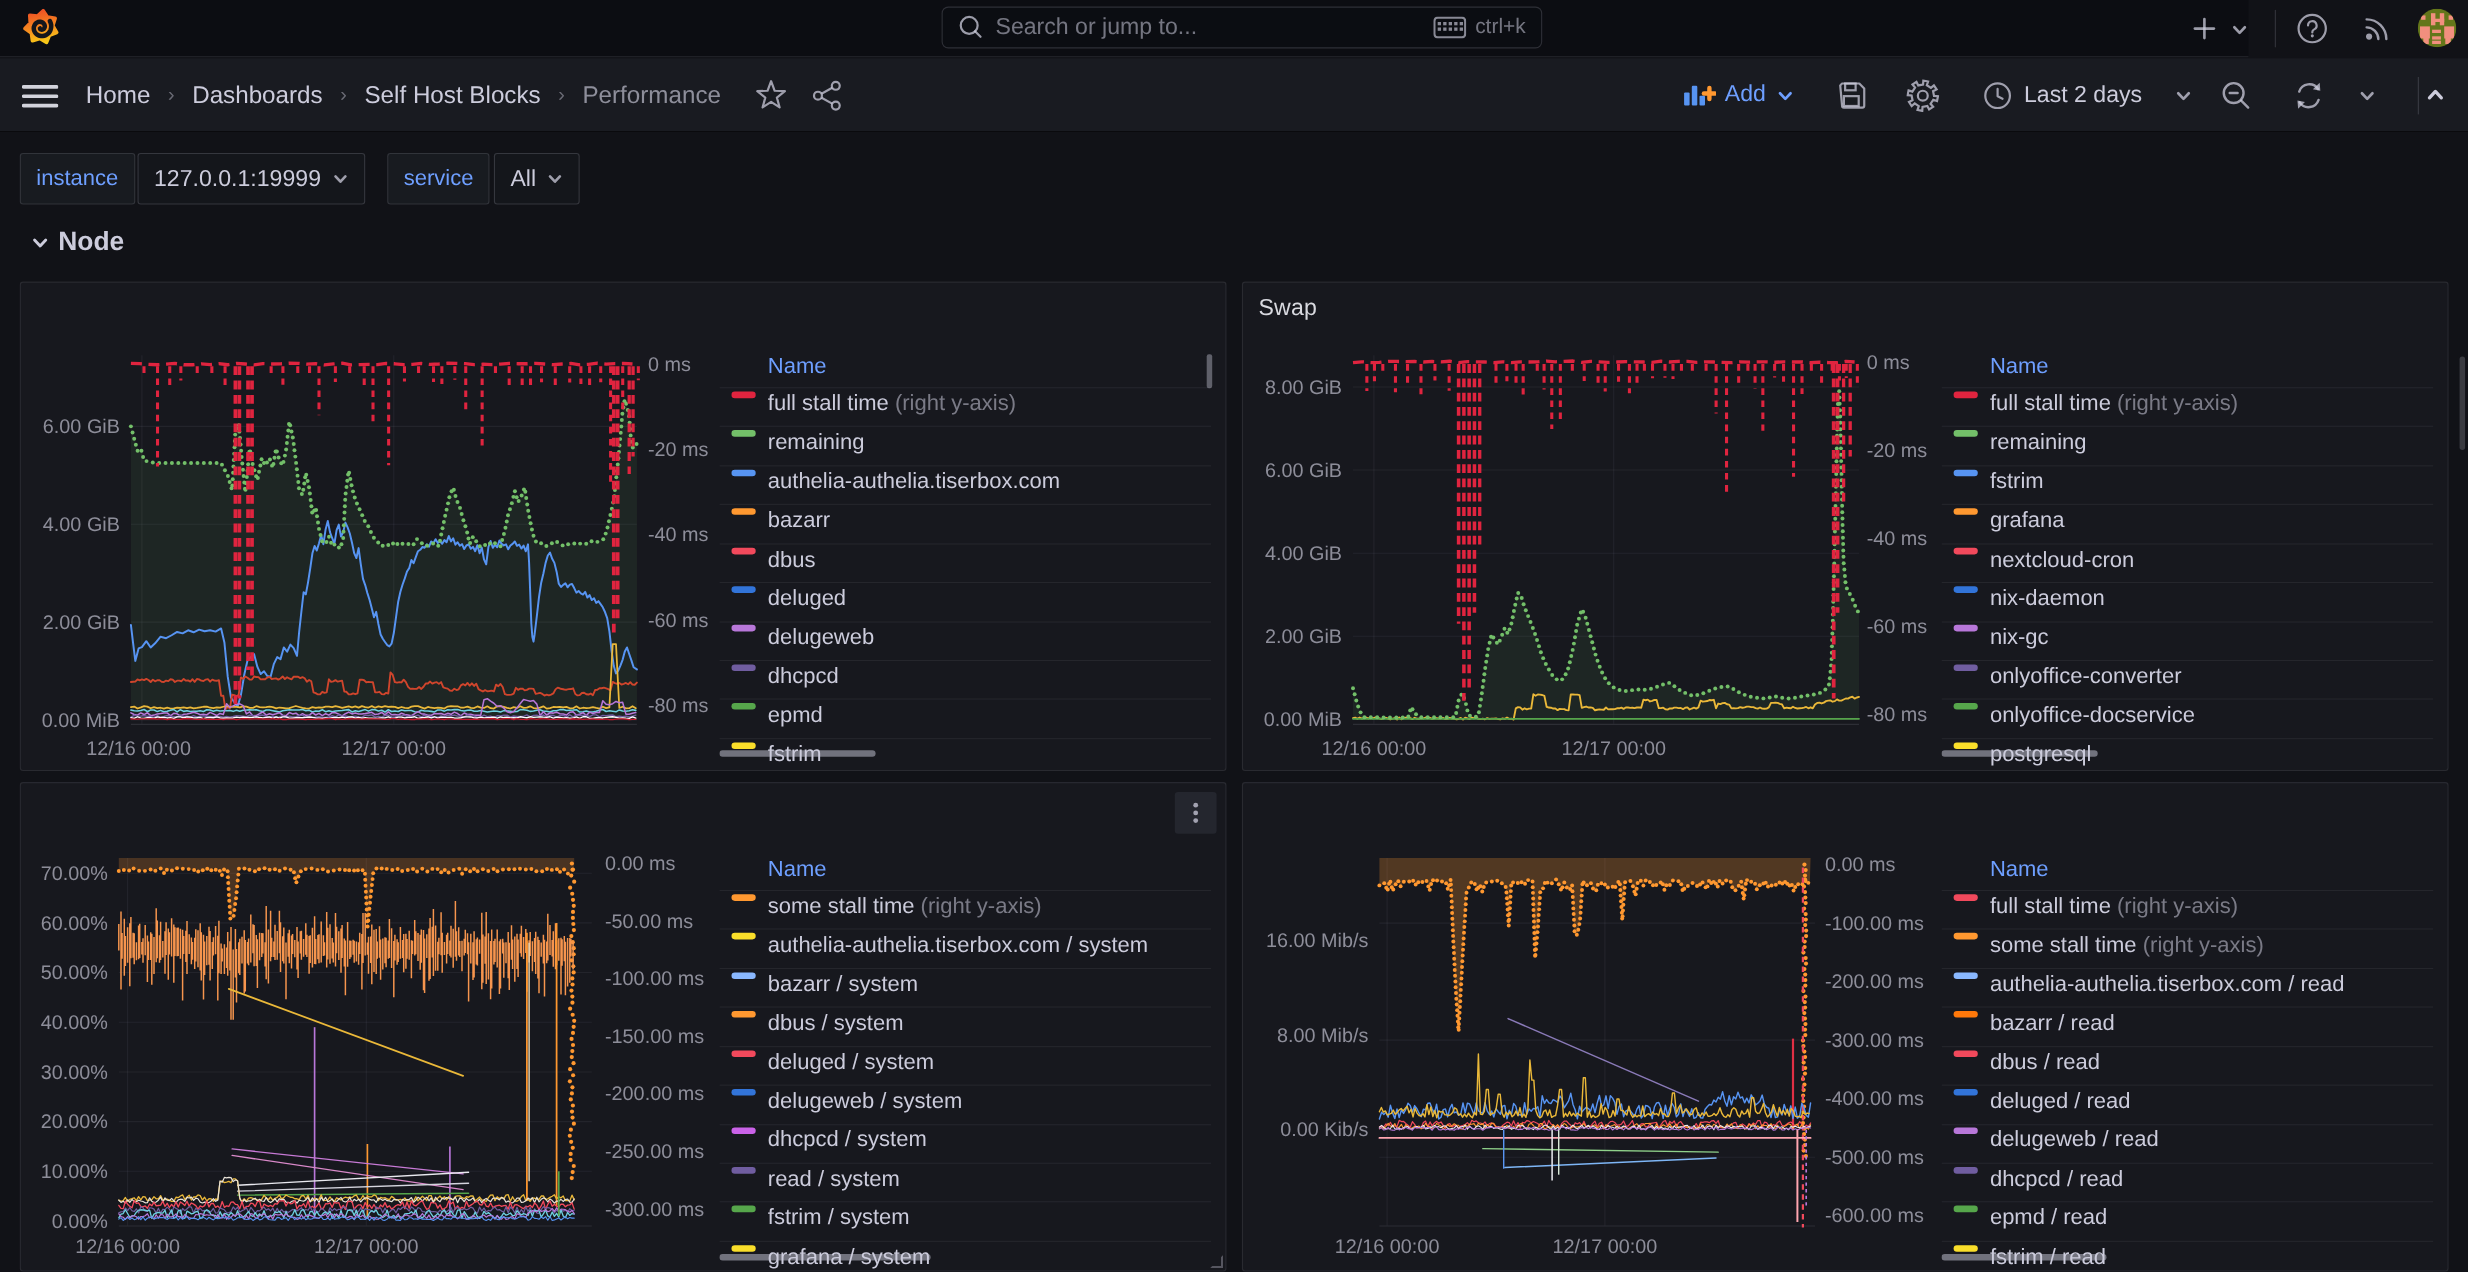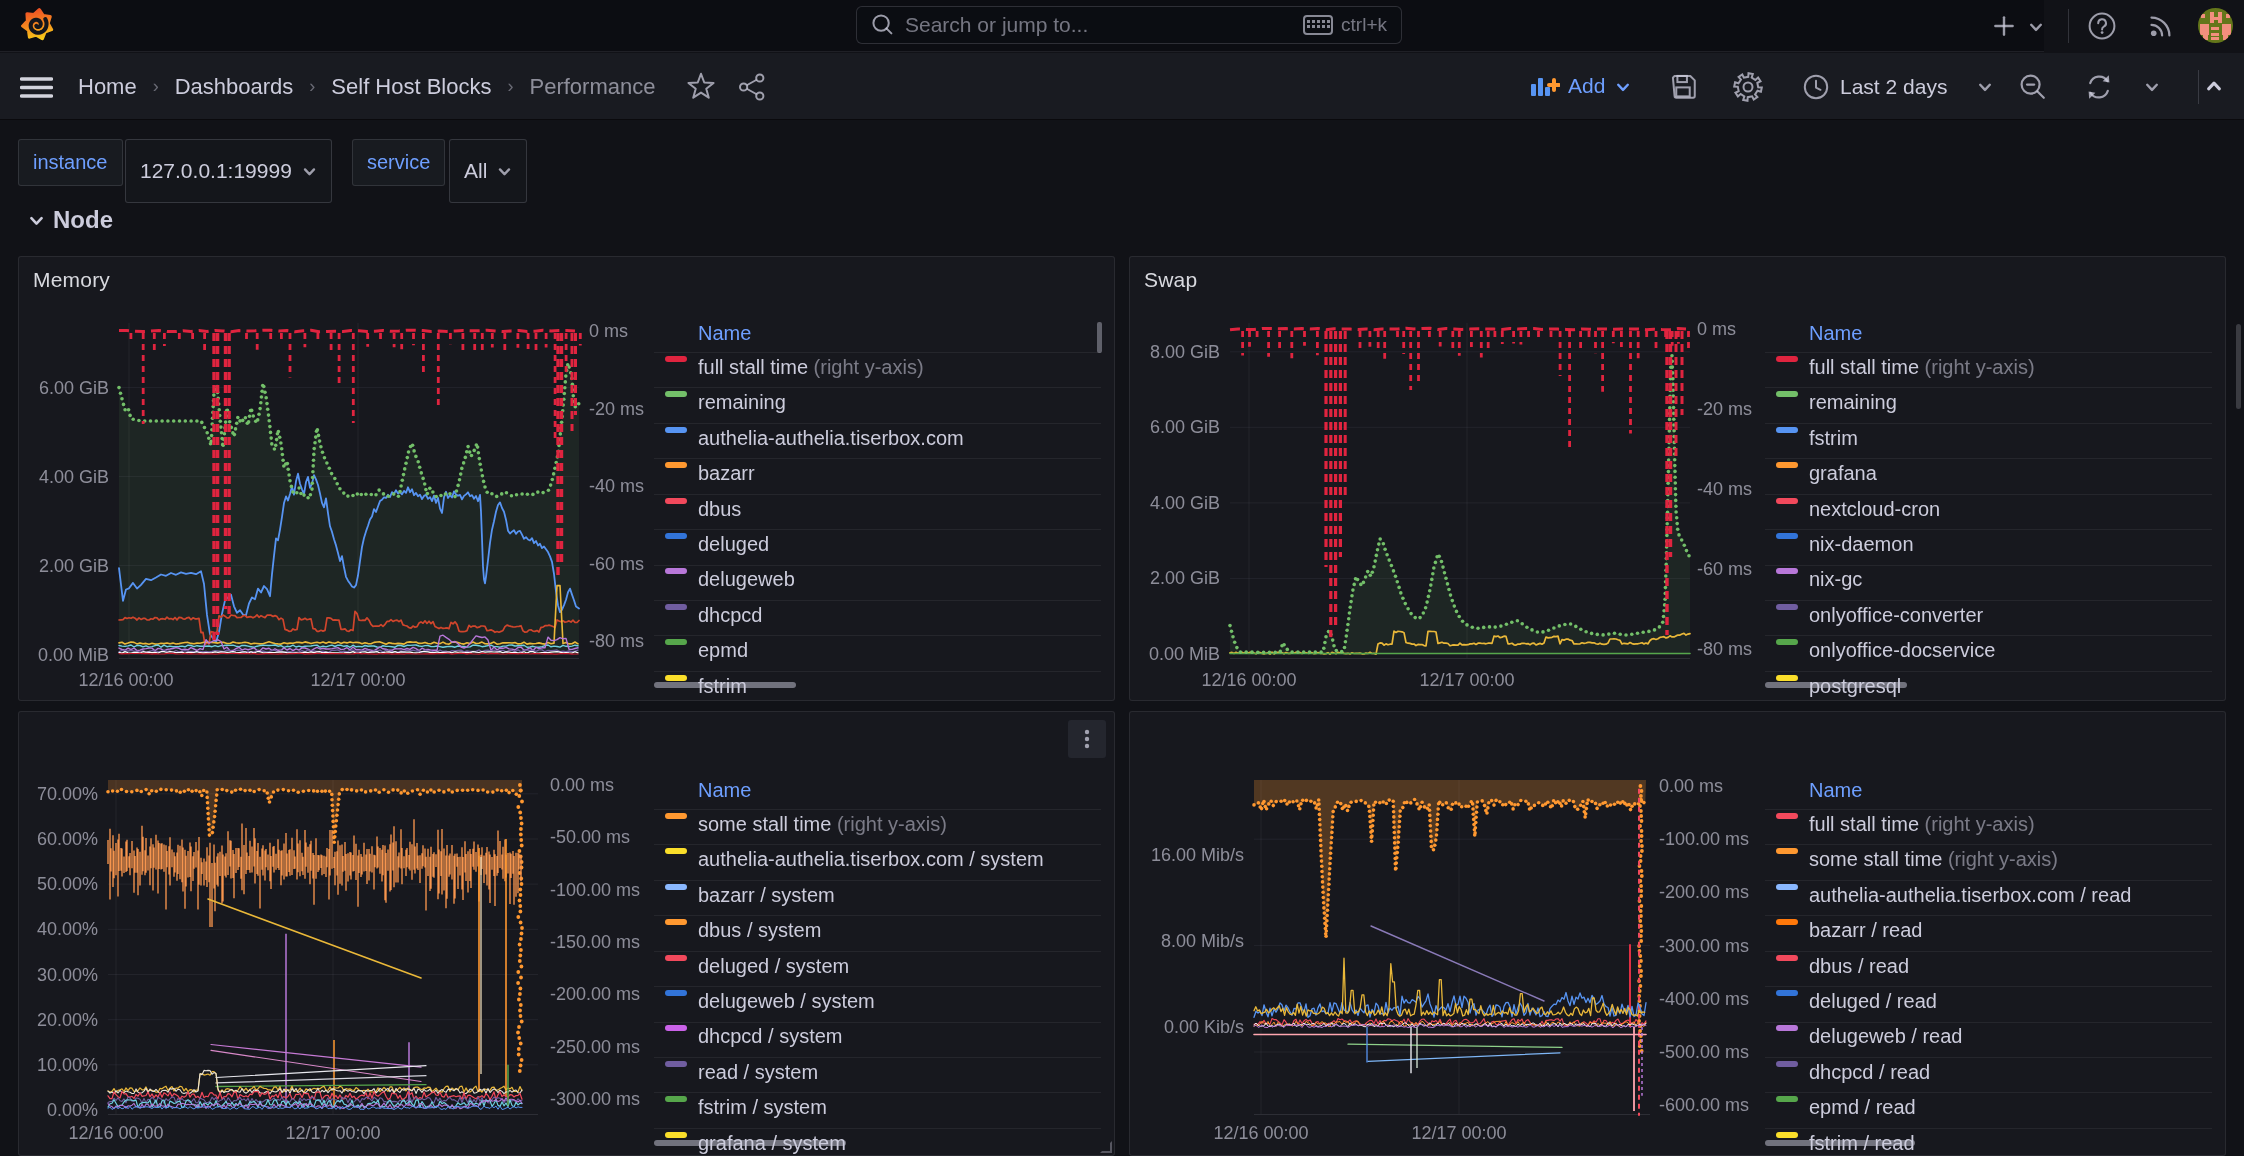--- a/index.html
+++ b/index.html
@@ -6,21 +6,21 @@
 .toolbar{position:absolute;left:0;top:53px;width:2244px;height:67px;background:#191b21;border-bottom:1px solid rgba(0,0,0,0.6)}
 .abs{position:absolute}
 .srch{position:absolute;left:856px;top:6px;width:546px;height:38px;background:#0b0d12;border:1px solid rgba(204,204,220,0.18);border-radius:6px;display:flex;align-items:center;padding:0 14px;gap:10px}
 .srch .ph{color:rgba(204,204,220,0.55);font-size:21px}
 .srch .kbd{margin-left:auto;display:flex;align-items:center;gap:8px;color:rgba(204,204,220,0.55);font-size:19px}
 .crumb{position:absolute;top:0;height:67px;display:flex;align-items:center;gap:16px;color:#CCCCDC;font-size:22px}
 .crumb .sep{color:rgba(204,204,220,0.45);font-size:18px}
 .crumb .mut{color:rgba(204,204,220,0.65)}
 .vsep{position:absolute;width:1px;background:rgba(204,204,220,0.18)}
 .vlabel{position:absolute;height:47px;display:flex;align-items:center;padding:0 14px;background:#181b20;border:1px solid rgba(204,204,220,0.14);border-radius:3px;color:#6E9FFF;font-size:20px}
-.vvalue{position:absolute;height:64px;display:flex;align-items:center;gap:10px;padding:0 14px;background:#14161b;border:1px solid rgba(204,204,220,0.18);border-radius:3px;color:#CCCCDC;font-size:21px}
+.vvalue{position:absolute;height:47px;display:flex;align-items:center;gap:10px;padding:0 14px;background:#14161b;border:1px solid rgba(204,204,220,0.18);border-radius:3px;color:#CCCCDC;font-size:21px}
 .nodehdr{position:absolute;left:28px;top:206px;display:flex;align-items:center;gap:8px;color:#CCCCDC;font-size:24px;font-weight:700}
 .panel{position:absolute;width:1097px;height:445px;background:#17181e;border:1px solid rgba(204,204,220,0.10);border-radius:3px}
 .ptitle{position:absolute;left:0;top:0;width:100%;height:46px;display:flex;align-items:center;justify-content:flex-start;padding-left:14px;color:#D8D9DF;font-size:21px;font-weight:500;letter-spacing:0.2px}
 .ptitle{justify-content:flex-start}
 .chart{position:absolute;left:0;top:0}
 .legend{position:absolute;left:635px;top:0;width:450px;height:443px;overflow:hidden}
 .lg-name{position:absolute;left:44px;color:#6E9FFF;font-size:20px;font-weight:400}
 .lg-sep{position:absolute;left:0px;width:447px;height:1px;background:rgba(204,204,220,0.08)}
 .lg-row{position:absolute;left:11px;display:flex;font-size:20px;color:#CCCCDC;white-space:nowrap}
 .pill{display:inline-block;width:22px;height:6px;border-radius:3px;margin-right:11px}
@@ -214,21 +214,20 @@
 <div class="vvalue" style="left:449px;top:139px">All <svg width="15" height="15" viewBox="0 0 15 15" style="">
       <polyline points="3.0,5.3999999999999995 7.5,10.200000000000001 12.0,5.3999999999999995" fill="none" stroke="rgba(204,204,220,0.75)" stroke-width="2.4" stroke-linecap="round" stroke-linejoin="round"></polyline>
     </svg></div>
 <div class="nodehdr">
     <svg width="17" height="17" viewBox="0 0 17 17" style="">
       <polyline points="3.4000000000000004,6.12 8.5,11.56 13.600000000000001,6.12" fill="none" stroke="#CCCCDC" stroke-width="2.6" stroke-linecap="round" stroke-linejoin="round"></polyline>
     </svg>
     <span>Node</span>
   </div>
 <div class="panel" style="left:18px;top:256px">
-<div class="ptitle">Memory</div>
 <svg class="chart" width="1097" height="445" viewBox="0 0 1097 445">
       <line x1="100" y1="130.6" x2="560" y2="130.6" stroke="rgba(204,204,220,0.07)" stroke-width="1"></line>
       <line x1="100" y1="219.6" x2="560" y2="219.6" stroke="rgba(204,204,220,0.07)" stroke-width="1"></line>
       <line x1="100" y1="308.6" x2="560" y2="308.6" stroke="rgba(204,204,220,0.07)" stroke-width="1"></line>
       <line x1="100" y1="397.6" x2="560" y2="397.6" stroke="rgba(204,204,220,0.07)" stroke-width="1"></line>
       <line x1="110" y1="66" x2="110" y2="401" stroke="rgba(204,204,220,0.07)" stroke-width="1"></line>
       <line x1="339" y1="66" x2="339" y2="401" stroke="rgba(204,204,220,0.07)" stroke-width="1"></line>
       <line x1="100" y1="401.5" x2="560" y2="401.5" stroke="rgba(204,204,220,0.12)" stroke-width="1"></line>
       <polygon points="100,130.6 103,141.7 106,152.9 109,150.6 112,161.8 122,164 182,164 188,175.1 192,188.5 195,135.1 198,128.4 201,161.8 204,190.7 208,150.6 211,166.2 215,179.6 219,159.5 222,166.2 226,159.5 229,168.4 232,150.6 235,161.8 238,166.2 241,152.9 244,126.2 247,139.5 250,161.8 253,188.5 256,192.9 259,172.9 262,186.2 265,210.7 268,204 271,224.1 274,235.2 277,237.4 280,230.7 283,239.6 286,237.4 290,241.9 293,233 295,192.9 298,170.7 301,186.2 304,197.4 307,204 310,210.7 313,217.4 316,221.8 320,230.7 324,235.2 328,239.6 332,237.4 336,239.6 340,235.2 344,239.2 348,236.5 352,237.4 356,239.2 360,233 364,236.5 368,239.6 372,238.3 376,236.5 380,239.6 384,219.6 387,206.3 390,192.9 393,186.2 396,197.4 399,204 402,215.2 405,224.1 408,237.4 411,230.7 414,235.2 417,239.6 420,237.4 424,239.6 428,235.2 432,237.4 436,239.6 440,224.9 443,210.7 446,201.8 449,189.3 452,199.6 455,193.8 458,186.2 461,206.3 464,221.8 467,233.8 470,237.4 474,236.5 478,239.6 482,237.4 486,234.7 490,237.4 494,239.6 498,237.4 502,236.5 506,238.3 510,236.5 514,237.4 518,234.7 522,236.5 526,234.7 530,233 533,224.1 536,210.7 539,197.4 541,179.6 543,161.8 545,139.5 547,117.3 549,106.1 551,112.8 553,121.7 555,148.4 557,150.6 560,146.2 560,397.6 100,397.6" fill="#73BF69" opacity="0.09"></polygon>
       <polyline points="100,311.1 102,327.7 104,343.8 107,332.5 110,331.3 114,325.9 118,331.6 122,327.8 127,321.8 132,323.2 137,320.5 142,317.5 147,318.8 152,316 157,317.8 162,315.4 167,316.9 172,315.9 177,317.2 182,314.3 185,327 188,357.9 191,377.3 194,381.3 197,385.2 200,375 203,356.7 206,343.4 209,340.4 212,337.7 215,349.3 218,355.8 221,353.2 224,357.6 227,358.2 230,346.5 233,340.4 236,342.2 239,331.6 242,335.5 245,329 248,332.2 251,339.2 253,317.1 255,298.9 257,281.4 259,283.3 261,272.6 263,259.9 265,246 267,239.4 269,243.5 271,236.9 273,229.4 275,237.7 277,224.3 279,216.7 281,226.7 283,232.3 285,237.2 287,225 289,219.9 291,230.8 293,226.6 295,218.1 297,222.4 299,228 301,236.5 303,245.9 305,250.3 307,241.3 309,256.1 311,269.3 313,274.9 315,282.2 317,288.4 319,296.1 321,304.1 323,299.2 325,310.3 327,319.8 329,323.7 331,326.6 333,329.4 335,330.6 337,328.1 339,318.5 341,304.2 343,290 345,281 347,274.4 349,268.8 351,262.5 353,259.5 355,252.1 357,255 359,249.5 361,244.1 363,242.8 365,240.3 367,240.9 369,237.8 371,240 373,235.2 375,236.9 377,233.2 379,236.6 381,235 383,237.3 385,233.9 387,235.9 389,230.3 391,235.2 393,232.3 395,238.2 397,235.9 399,239.2 401,237.7 403,242.1 405,238.9 407,237.9 409,241.9 411,240.2 413,244.1 415,238.6 417,245.9 419,240.9 421,251.6 423,256 425,240.3 427,234.8 429,241 431,238.2 433,240.5 435,234.3 437,237.4 439,238.8 441,237.9 443,242.4 445,238.9 447,237.4 449,235.3 451,239.2 453,238.1 455,241.7 457,239 459,244.2 461,237.9 462,254.6 463,281.5 464,309.6 465,322.2 466,326.3 467,319.8 469,303.4 471,285.8 473,272.7 475,264.3 477,254.7 479,248 481,245.4 483,251 485,254.7 487,262.7 489,273.7 491,276.6 493,274.7 495,273.3 497,276.9 499,274.5 501,273.9 503,277.6 505,281.8 507,280.2 509,282.5 511,283.5 513,281.1 515,286.2 517,284 519,288.5 521,286.8 523,291.1 525,289.5 527,292.2 529,295.1 531,299.4 533,304.9 535,317 537,334.7 539,348.5 541,355.2 543,352.7 545,348.1 547,342.8 549,335.2 551,331.6 553,337.6 555,343.3 557,349.6 560,351.5" fill="none" stroke="#5794F2" stroke-width="1.8" stroke-linejoin="round" stroke-linecap="round"></polyline>

